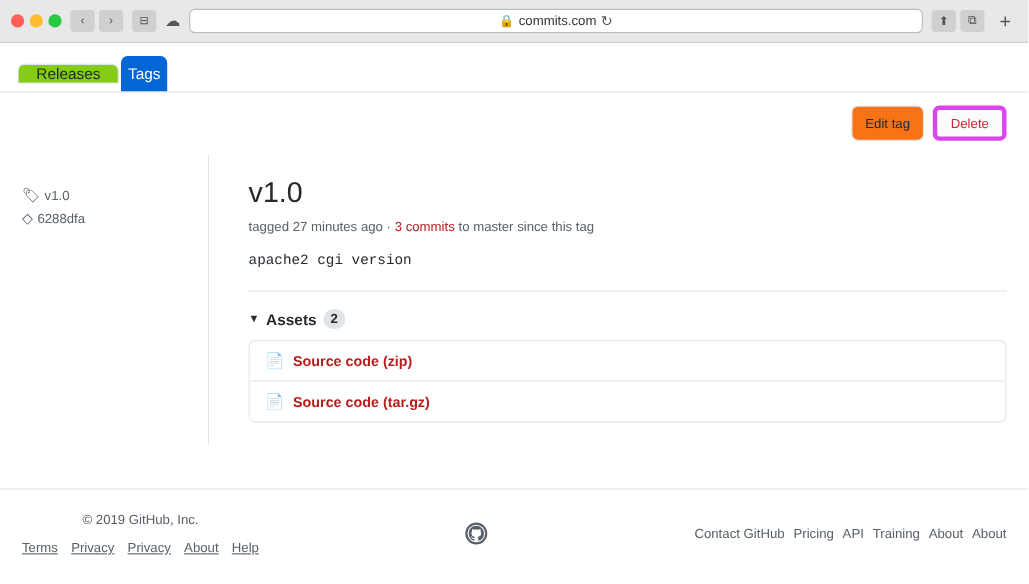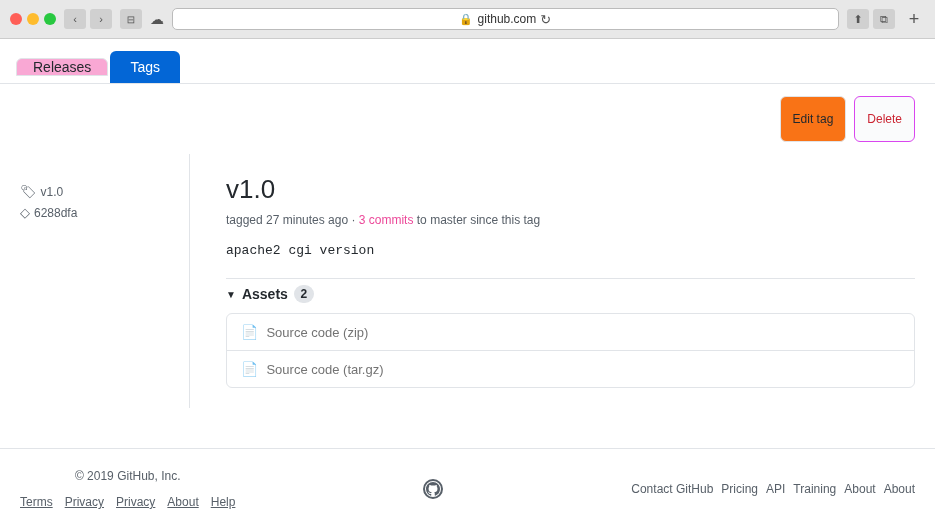--- a/index.html
+++ b/index.html
@@ -106,29 +106,29 @@
     .tabs-row {
       padding: 12px 16px 0;
       display: flex;
       align-items: center;
       border-bottom: 1px solid #e1e4e8;
     }
     .tab-releases {
       padding: 0 16px;
       border: 1px solid #e1e4e8;
       border-radius: 6px 6px 0 0;
-      background: #f9a8d4;
+      background: #84cc16;
       cursor: pointer;
       font-size: 14px;
       font-weight: 500;
       color: #24292e;
       margin-right: 2px;
     }
     .tab-tags {
-      padding: 8px 20px;
+      padding: 8px 6px;
       border: none;
       border-radius: 6px 6px 0 0;
       background: #0366d6;
       cursor: pointer;
       font-size: 14px;
       font-weight: 500;
       color: #fff;
     }
 
     
@@ -141,22 +141,22 @@
     .btn-edit-tag {
       padding: 5px 12px;
       border: 1px solid #e1e4e8;
       border-radius: 6px;
       background: #f97316;
       font-size: 12px;
       cursor: pointer;
       color: #24292e;
     }
     .btn-delete {
-      padding: 15px 12px;
-      border: 1px solid #d946ef;
+      padding: 5px 12px;
+      border: 4px solid #d946ef;
       border-radius: 6px;
       background: #fafbfc;
       font-size: 12px;
       cursor: pointer;
       color: #cb2431;
     }
 
     
     .release-container {
       display: flex;
@@ -203,28 +203,28 @@
       font-weight: 300;
       color: #24292e;
       margin-bottom: 8px;
     }
     .release-meta {
       font-size: 12px;
       color: #586069;
       margin-bottom: 16px;
     }
     .release-meta a {
-      color: #ec4899;
+      color: #b91c1c;
       text-decoration: none;
     }
     .release-description {
       font-size: 13px;
       color: #24292e;
       font-family: SFMono-Regular, Consolas, "Liberation Mono", Menlo, monospace;
-      margin-bottom: 6px;
+      margin-bottom: 16px;
       padding-bottom: 20px;
       border-bottom: 1px solid #e1e4e8;
     }
 
     
     .assets-section {}
     .assets-header {
       display: flex;
       align-items: center;
       gap: 6px;
@@ -255,22 +255,23 @@
       align-items: center;
       padding: 10px 14px;
       gap: 8px;
       border-bottom: 1px solid #e1e4e8;
       font-size: 13px;
     }
     .asset-item:last-child {
       border-bottom: none;
     }
     .asset-item a {
-      color: #737373;
+      color: #b91c1c;
       text-decoration: none;
+      font-weight: bold;
     }
     .file-icon {
       font-size: 14px;
       color: #586069;
     }
 
     
     .footer {
       margin-top: 40px;
       border-top: 1px solid #e1e4e8;
@@ -325,21 +326,21 @@
     <div class="traffic-light tl-green"></div>
   </div>
   <div class="nav-btns">
     <button class="nav-btn">‹</button>
     <button class="nav-btn">›</button>
   </div>
   <button class="tab-btn">⊟</button>
   <button class="cloud-btn">☁</button>
   <div class="address-bar">
     <span class="lock-icon">🔒</span>
-    <span>github.com</span>
+    <span>commits.com</span>
     <button class="reload-btn">↻</button>
   </div>
   <div class="action-btns">
     <button class="action-btn">⬆</button>
     <button class="action-btn">⧉</button>
   </div>
   <button class="new-tab-btn">+</button>
 </div>
 
 <div class="page-content">

